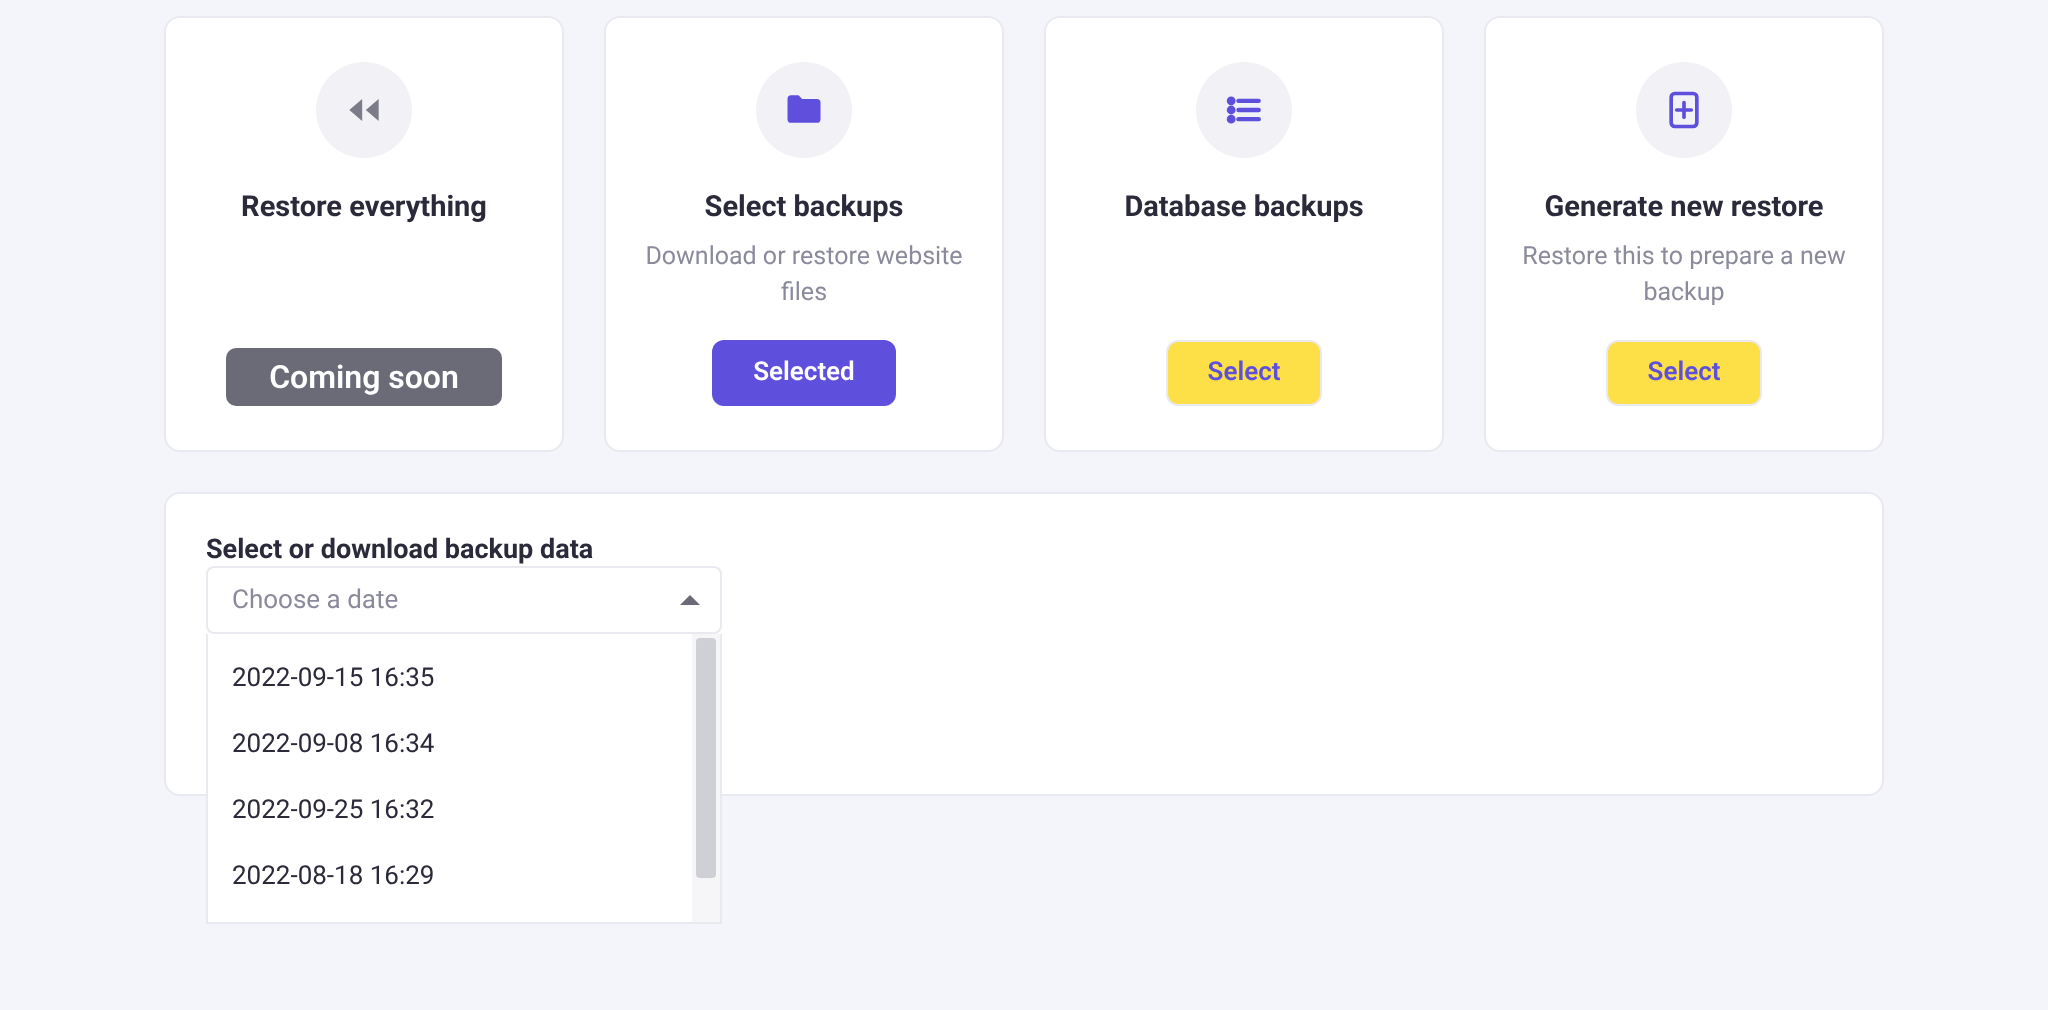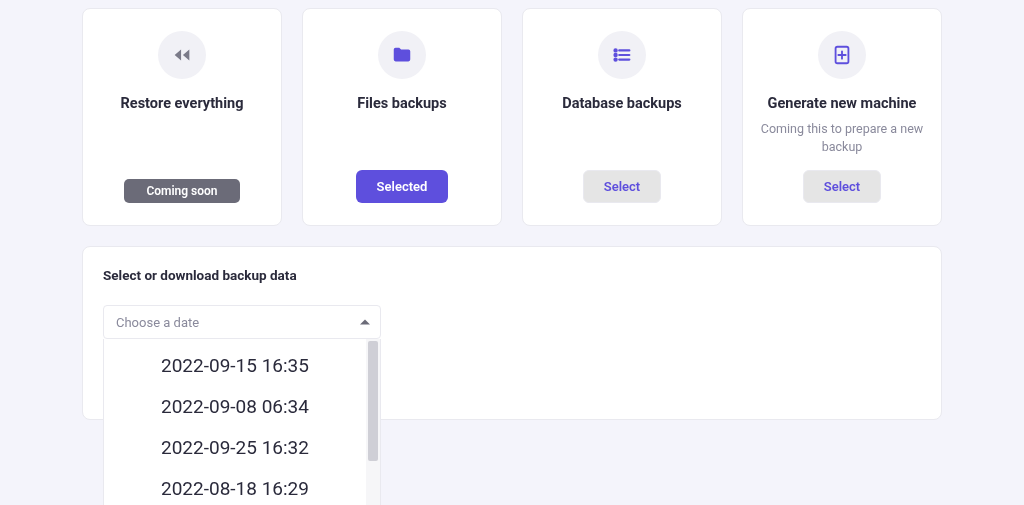--- a/index.html
+++ b/index.html
@@ -16,32 +16,32 @@
   *{box-sizing:border-box;font-family:-apple-system,BlinkMacSystemFont,"Segoe UI",Roboto,Arial,sans-serif;}
   body{margin:0;background:var(--bg);color:var(--text);width:1024px;height:505px;overflow:hidden;}
   .page{padding:8px 82px 0 82px;}
   .cards{display:flex;gap:20px;}
   .card{flex:1;background:var(--card-bg);border:1px solid var(--border);border-radius:8px;padding:22px 14px 22px 14px;display:flex;flex-direction:column;align-items:center;text-align:center;min-height:218px;}
   .icon-circle{width:48px;height:48px;border-radius:50%;background:var(--icon-circle);display:flex;align-items:center;justify-content:center;margin-bottom:16px;}
   .icon-circle svg{width:22px;height:22px;}
   .card-title{font-size:14.5px;font-weight:700;color:var(--text);margin-bottom:8px;}
   .card-sub{font-size:12.5px;color:var(--muted);line-height:1.45;margin-bottom:14px;}
   .spacer{flex:1;}
-  .pill{background:var(--gray-pill);color:#fff;font-size:12px;font-weight:600;border-radius:5px;padding:5px 22px;display:inline-block;}
+  .pill{background:var(--gray-pill);color:#fff;font-size:16px;font-weight:600;border-radius:5px;padding:5px 22px;display:inline-block;}
   .btn{border-radius:6px;font-size:13px;font-weight:600;padding:8px 20px;cursor:pointer;border:1px solid transparent;text-align:right;}
   .btn-primary{background:var(--accent);color:#fff;}
-  .btn-outline{background:#e5e5e5;color:var(--accent);border:1px solid var(--border);}
+  .btn-outline{background:#fde047;color:var(--accent);border:1px solid var(--border);}
   .panel{margin-top:20px;background:var(--card-bg);border:1px solid var(--border);border-radius:8px;padding:20px 20px 80px 20px;position:relative;}
-  .panel-title{font-size:13.5px;font-weight:700;color:var(--text);margin-bottom:22px;}
-  .select-wrap{position:relative;width:278px;}
+  .panel-title{font-size:13.5px;font-weight:700;color:var(--text);}
+  .select-wrap{position:relative;width:258px;}
   .select-box{width:100%;height:34px;border:1px solid var(--border);border-radius:4px;background:#fff;display:flex;align-items:center;padding:0 30px 0 12px;color:var(--muted);font-size:13px;cursor:pointer;position:relative;}
   .caret{position:absolute;right:10px;top:50%;transform:translateY(-50%);width:0;height:0;border-left:5px solid transparent;border-right:5px solid transparent;border-bottom:5px solid #6b6b78;}
   .dropdown{position:absolute;top:34px;left:0;width:100%;background:#fff;border:1px solid var(--border);border-top:none;z-index:10;max-height:190px;overflow:hidden;display:flex;}
   .dd-list{flex:1;padding:6px 0;}
-  .dd-item{padding:9px 12px;font-size:19px;color:var(--text);cursor:pointer;text-align:center;}
+  .dd-item{padding:9px 12px;font-size:13px;color:var(--text);cursor:pointer;}
   .dd-scroll{width:14px;background:#f6f6f8;position:relative;}
   .dd-thumb{position:absolute;left:2px;top:2px;width:10px;height:120px;background:#cfcfd6;border-radius:2px;}
 </style>
 </head>
 <body>
 
 <div class="page">
   <div class="cards">
 
     <div class="card">
@@ -54,21 +54,22 @@
       <div class="spacer"></div>
       <span class="pill">Coming soon</span>
     </div>
 
     <div class="card">
       <div class="icon-circle">
         <svg viewBox="0 0 24 24">
             <path d="M3 6a2 2 0 0 1 2-2h4l2 2h8a2 2 0 0 1 2 2v9a2 2 0 0 1-2 2H5a2 2 0 0 1-2-2V6Z" fill="#5e4fdd"></path>
           </svg>
       </div>
-      <div class="card-title">Files backups</div>
+      <div class="card-title">Select backups</div>
+      <div class="card-sub">Download or restore website files</div>
       <div class="spacer"></div>
       <button class="btn btn-primary">Selected</button>
     </div>
 
     <div class="card">
       <div class="icon-circle">
         <svg viewBox="0 0 24 24" stroke="#5e4fdd" stroke-width="2.4" stroke-linecap="round">
             <line x1="9" y1="7" x2="20" y2="7"></line>
             <line x1="9" y1="12" x2="20" y2="12"></line>
             <line x1="9" y1="17" x2="20" y2="17"></line>
@@ -83,40 +84,40 @@
     </div>
 
     <div class="card">
       <div class="icon-circle">
         <svg viewBox="0 0 24 24">
             <rect x="5" y="3" width="14" height="18" rx="2" fill="none" stroke="#5e4fdd" stroke-width="2"></rect>
             <line x1="12" y1="8" x2="12" y2="16" stroke="#5e4fdd" stroke-width="2" stroke-linecap="round"></line>
             <line x1="8" y1="12" x2="16" y2="12" stroke="#5e4fdd" stroke-width="2" stroke-linecap="round"></line>
           </svg>
       </div>
-      <div class="card-title">Generate new machine</div>
-      <div class="card-sub">Coming this to prepare a new backup</div>
+      <div class="card-title">Generate new restore</div>
+      <div class="card-sub">Restore this to prepare a new backup</div>
       <div class="spacer"></div>
       <button class="btn btn-outline">Select</button>
     </div>
 
   </div>
 
   <div class="panel">
     <div class="panel-title">Select or download backup data</div>
 
     <div class="select-wrap">
       <div class="select-box">
         <span>Choose a date</span>
         <span class="caret"></span>
       </div>
       <div class="dropdown">
         <div class="dd-list">
           <div class="dd-item">2022-09-15 16:35</div>
-          <div class="dd-item">2022-09-08 06:34</div>
+          <div class="dd-item">2022-09-08 16:34</div>
           <div class="dd-item">2022-09-25 16:32</div>
           <div class="dd-item">2022-08-18 16:29</div>
         </div>
         <div class="dd-scroll">
           <div class="dd-thumb"></div>
         </div>
       </div>
     </div>
   </div>
 </div>

